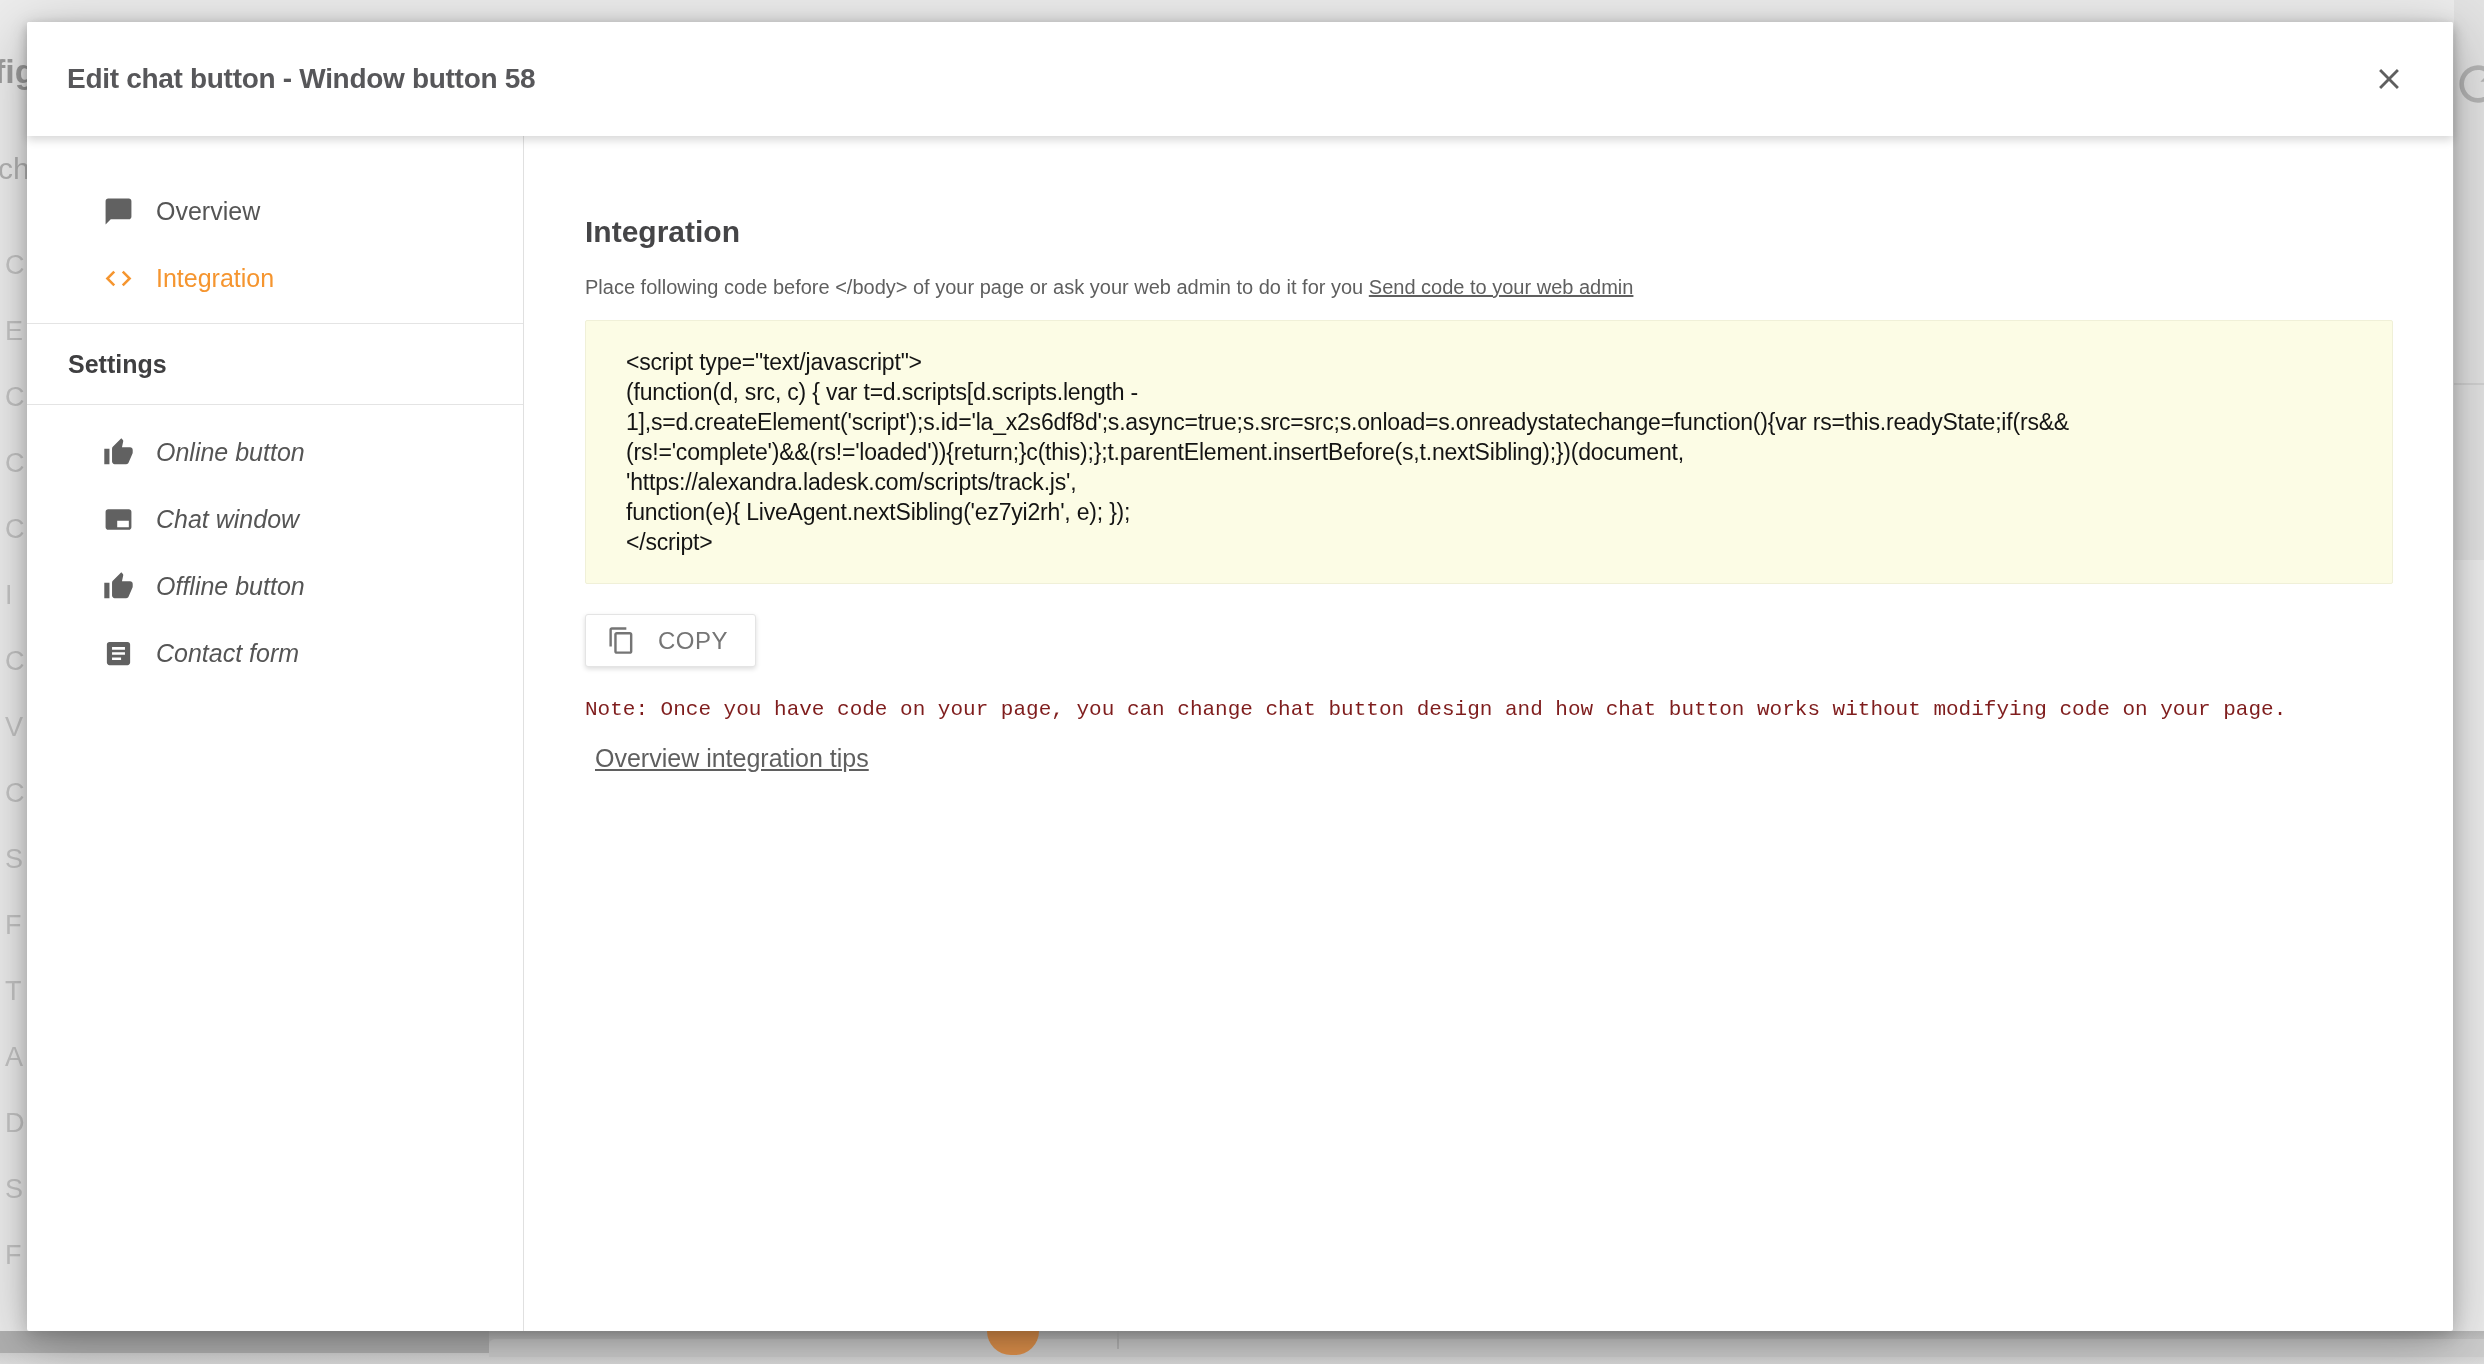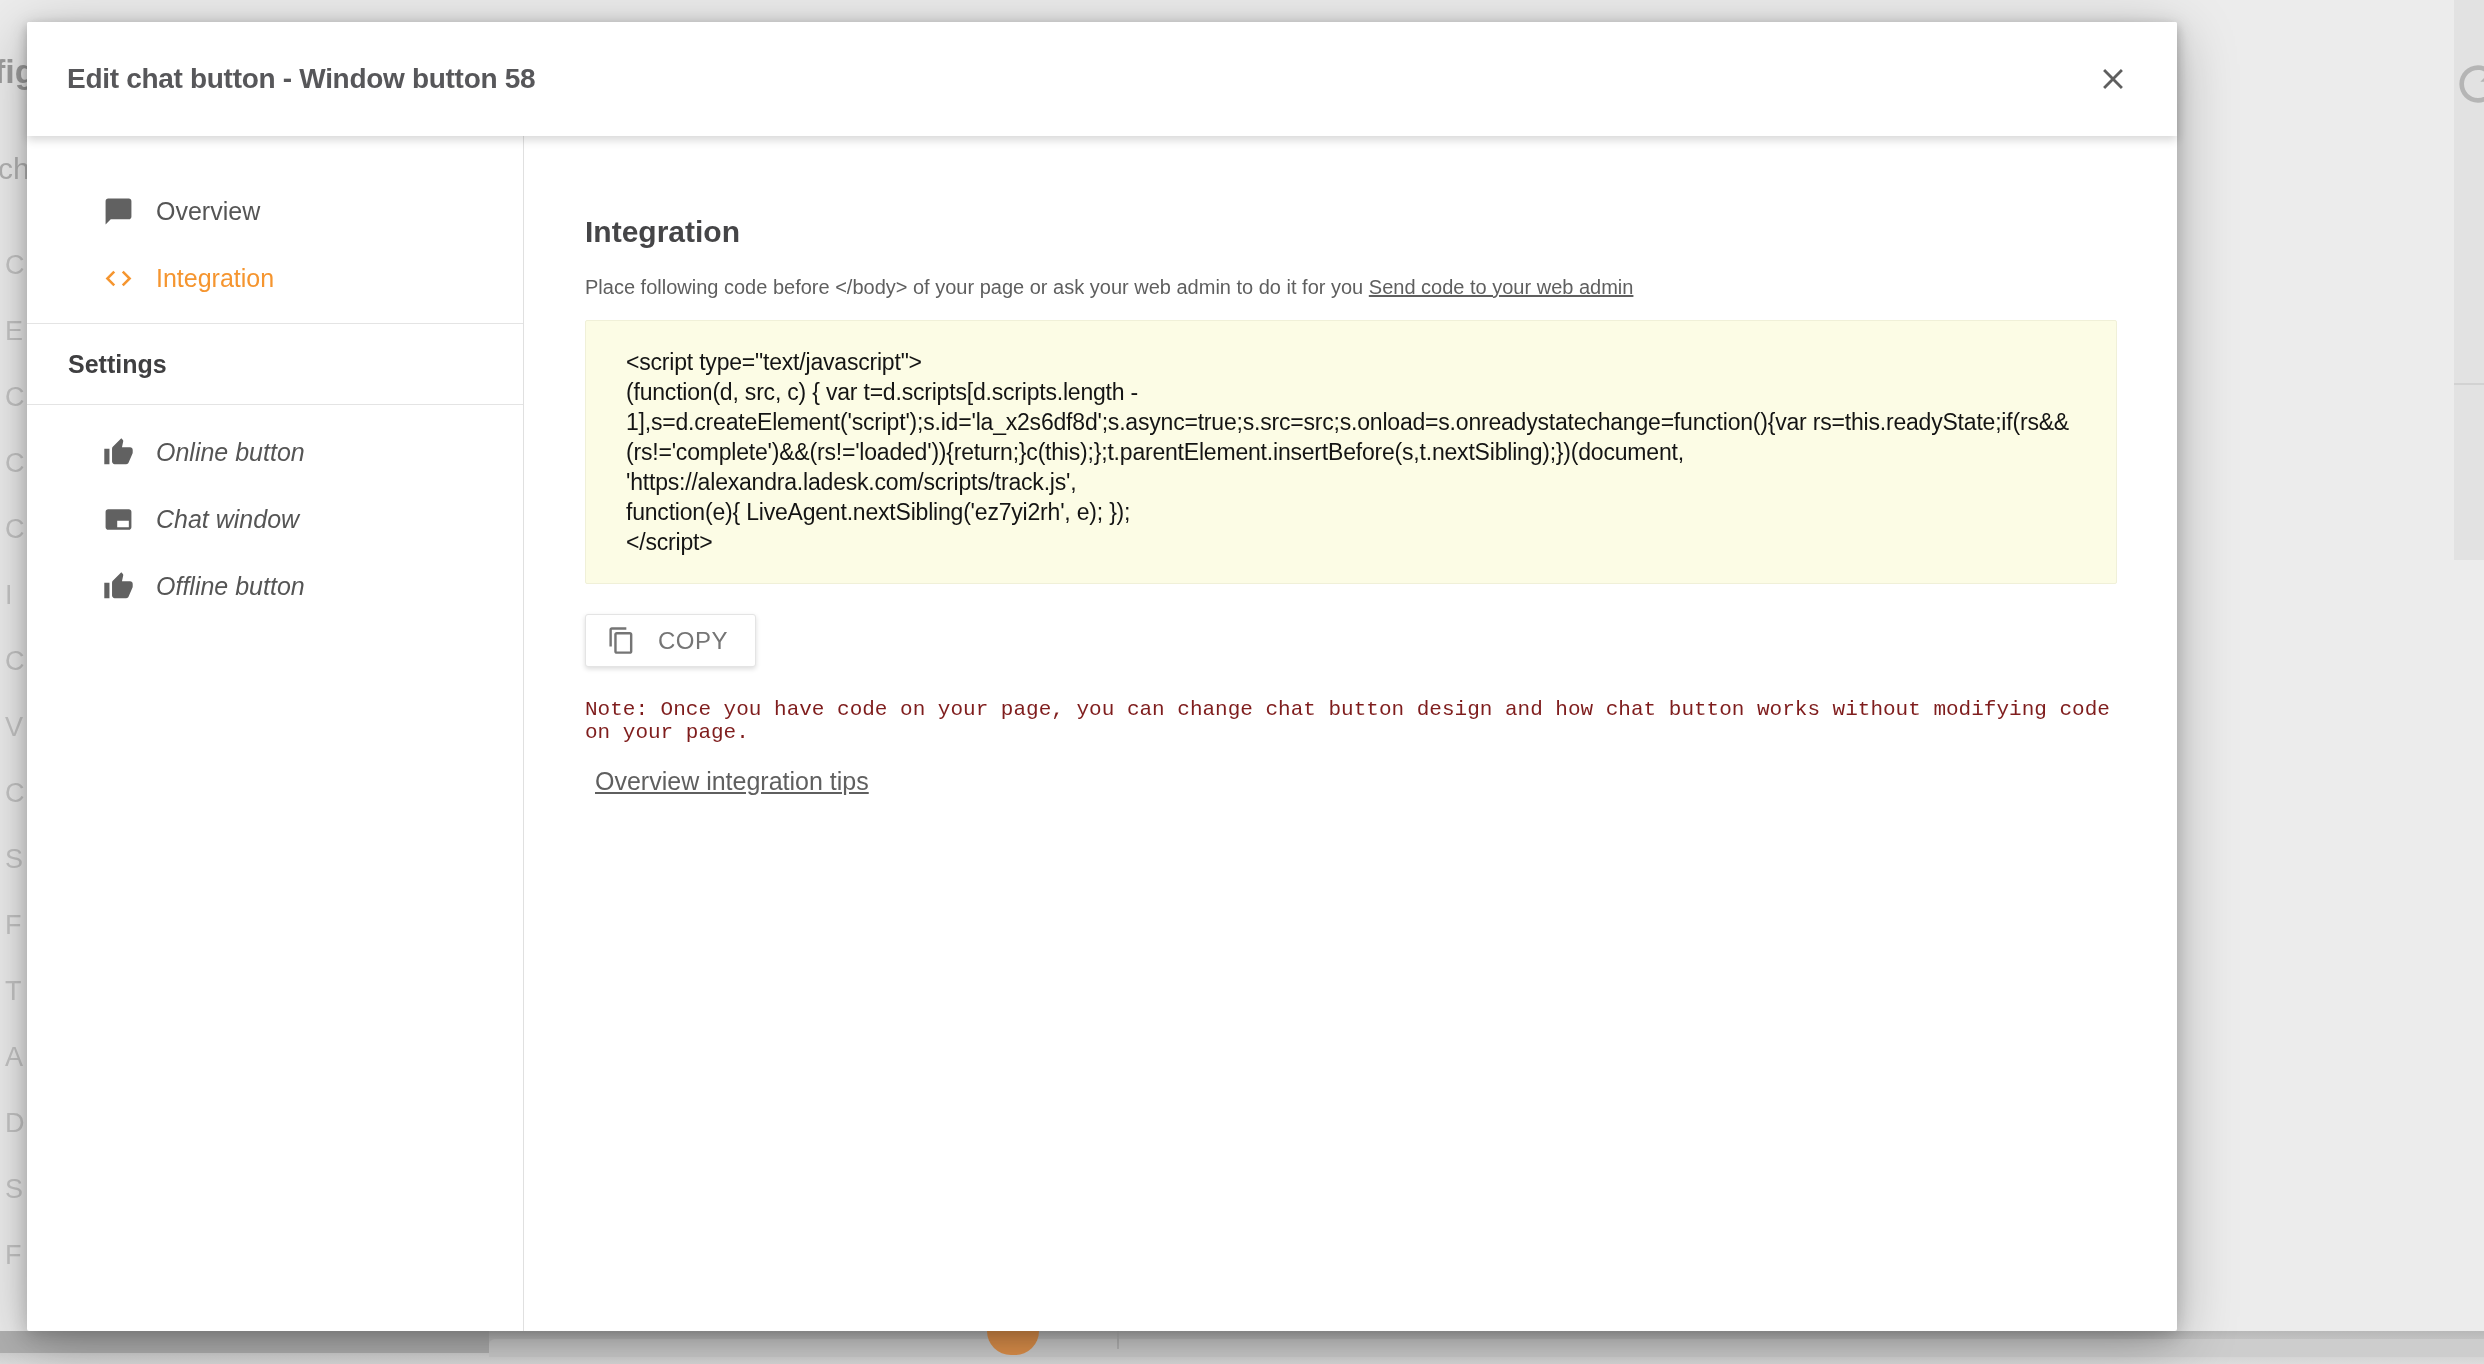--- a/index.html
+++ b/index.html
@@ -16,21 +16,21 @@
   .right-ghost-panel{position:absolute;right:0;top:0;width:30px;height:560px;background:#e2e2e2;}
   .right-ghost-line{position:absolute;right:0;top:383px;width:30px;height:2px;background:#d2d2d2;}
 
   .bottom-band{position:absolute;left:0;top:1331px;right:0;bottom:0;background:linear-gradient(180deg,#b8b8b8 0%,#c9c9c9 45%,#dcdcdc 100%);}
   .band-dark-left{position:absolute;left:0;top:0;width:489px;height:22px;background:#b0b0b0;}
   .band-panel{position:absolute;left:489px;top:8px;right:0;height:18px;background:#cdcdcd;border-top-left-radius:6px;}
   .band-tick{position:absolute;top:0;width:2px;height:18px;background:#b6b6b6;}
   .orange-peek{position:absolute;left:987px;top:0;width:52px;height:24px;background:#df914b;background:#df914b;border-radius:0 0 28px 28px;}
 
   
-  .modal{position:absolute;left:27px;top:22px;width:2150px;height:1309px;background:#ffffff;border-radius:2px;
+  .modal{position:absolute;left:27px;top:22px;width:2426px;height:1309px;background:#ffffff;border-radius:2px;
          box-shadow:0 14px 60px rgba(0,0,0,0.28), 0 4px 18px rgba(0,0,0,0.18);display:flex;flex-direction:column;}
   .modal-header{position:relative;z-index:3;height:114px;flex:0 0 114px;display:flex;align-items:center;
                 padding:0 24px 0 40px;background:#fff;box-shadow:0 4px 10px rgba(0,0,0,0.16);border-radius:2px 2px 0 0;}
   .modal-title{font-size:28px;font-weight:bold;color:#57575a;letter-spacing:-0.3px;margin:0;flex:1;}
   .close-btn{width:52px;height:52px;border:none;background:transparent;color:#5f5f5f;cursor:pointer;
              display:flex;align-items:center;justify-content:center;padding:0;margin-right:14px;}
   .close-btn svg{width:34px;height:34px;}
 
   .modal-body{flex:1;display:flex;min-height:0;}
 
@@ -148,20 +148,26 @@
             <span class="nav-label">Chat window</span>
           </div>
 
           <div class="nav-item">
             <svg class="nav-icon" viewBox="0 0 24 24" fill="currentColor">
               <path d="M1 21h4V9H1v12zM23 10c0-1.1-.9-2-2-2h-6.31l.95-4.57.03-.32c0-.41-.17-.79-.44-1.06L14.17 1 7.58 7.59C7.22 7.95 7 8.45 7 9v10c0 1.1.9 2 2 2h9c.83 0 1.54-.5 1.84-1.22l3.02-7.05c.09-.23.14-.47.14-.73v-2z"></path>
             </svg>
             <span class="nav-label">Offline button</span>
           </div>
 
+          <div class="nav-item">
+            <svg class="nav-icon" viewBox="0 0 24 24" fill="currentColor">
+              <path d="M19 3H5c-1.1 0-2 .9-2 2v14c0 1.1.9 2 2 2h14c1.1 0 2-.9 2-2V5c0-1.1-.9-2-2-2zm-5 14H7v-2h7v2zm3-4H7v-2h10v2zm0-4H7V7h10v2z"></path>
+            </svg>
+            <span class="nav-label">Contact form</span>
+          </div>
 
         </div>
       </nav>
 
       <main class="content">
 
         <h2 class="content-heading">Integration</h2>
 
         <p class="instruction">
           <span>Place following code before &lt;/body&gt; of your page or ask your web admin to do it for you</span>

